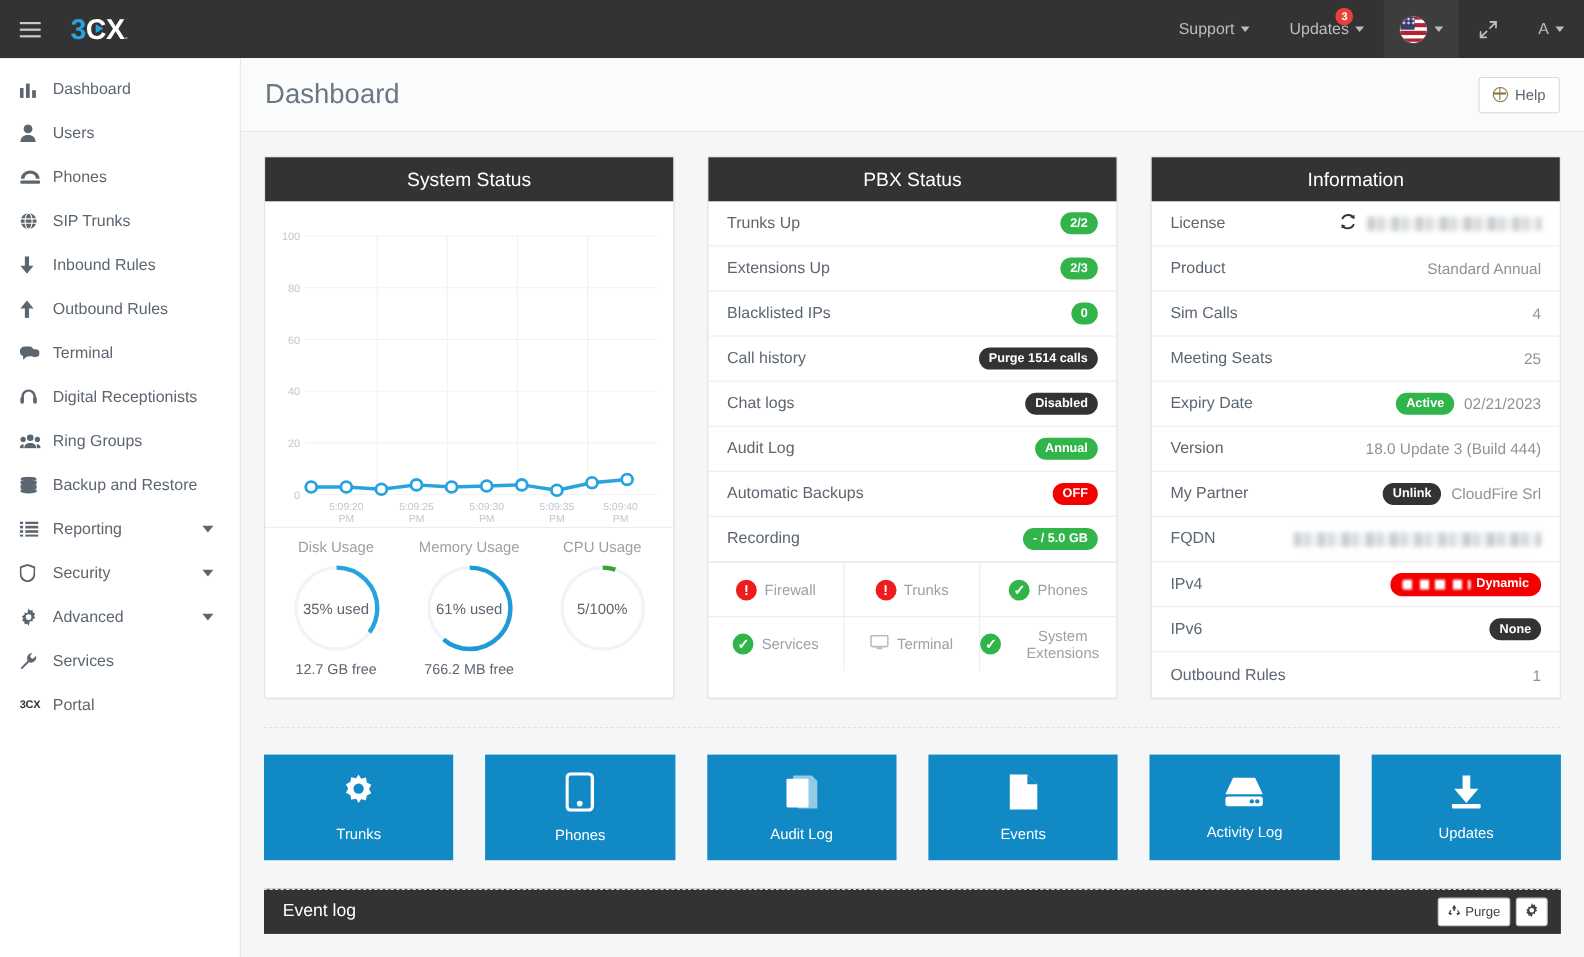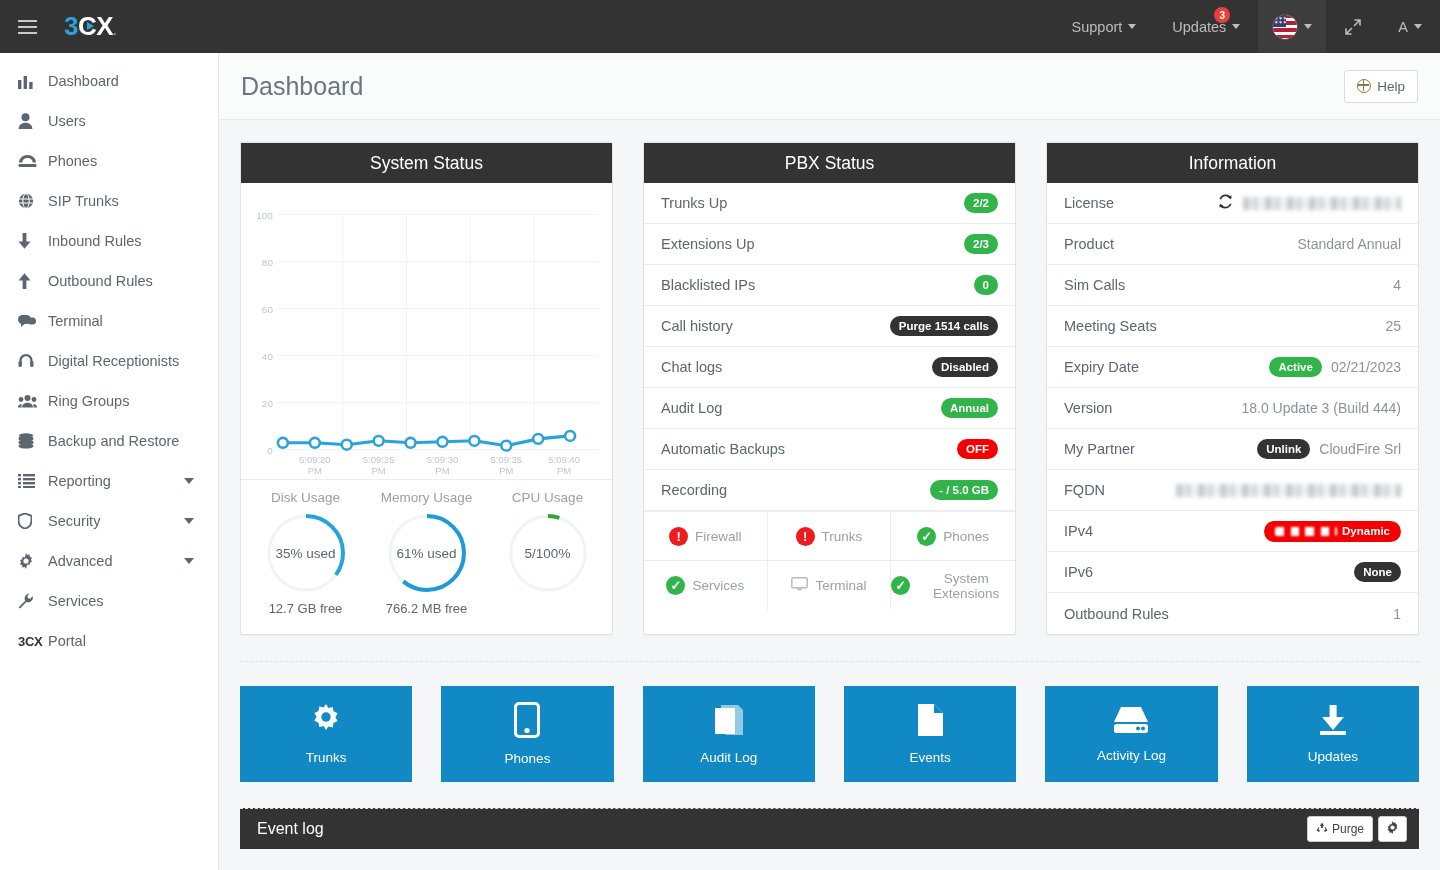--- a/index.html
+++ b/index.html
@@ -84,21 +84,21 @@
     justify-content: flex-start; color: #5c6670;
   }
   .nav-icon svg { display: block; }
   .nav-label { flex: 1; }
   .nav-chevron {
     width: 0; height: 0; border-left: 5px solid transparent;
     border-right: 5px solid transparent; border-top: 6px solid #5c6670;
     margin-right: 6px;
   }
   .portal-logo {
-    font-size: 13px; font-weight: bold; color: #333; letter-spacing: -0.3px;
+    font-size: 10px; font-weight: bold; color: #333; letter-spacing: -0.3px;
     display: flex; align-items: center;
   }
   
   .main {
     position: absolute; top: 53px; left: 219px; width: 1221px; height: 817px;
     background: #f5f6f7;
   }
   .pagehead {
     height: 67px; background: #fafbfb; border-bottom: 1px solid #e9eaeb;
     display: flex; align-items: center; padding: 0 22px;

